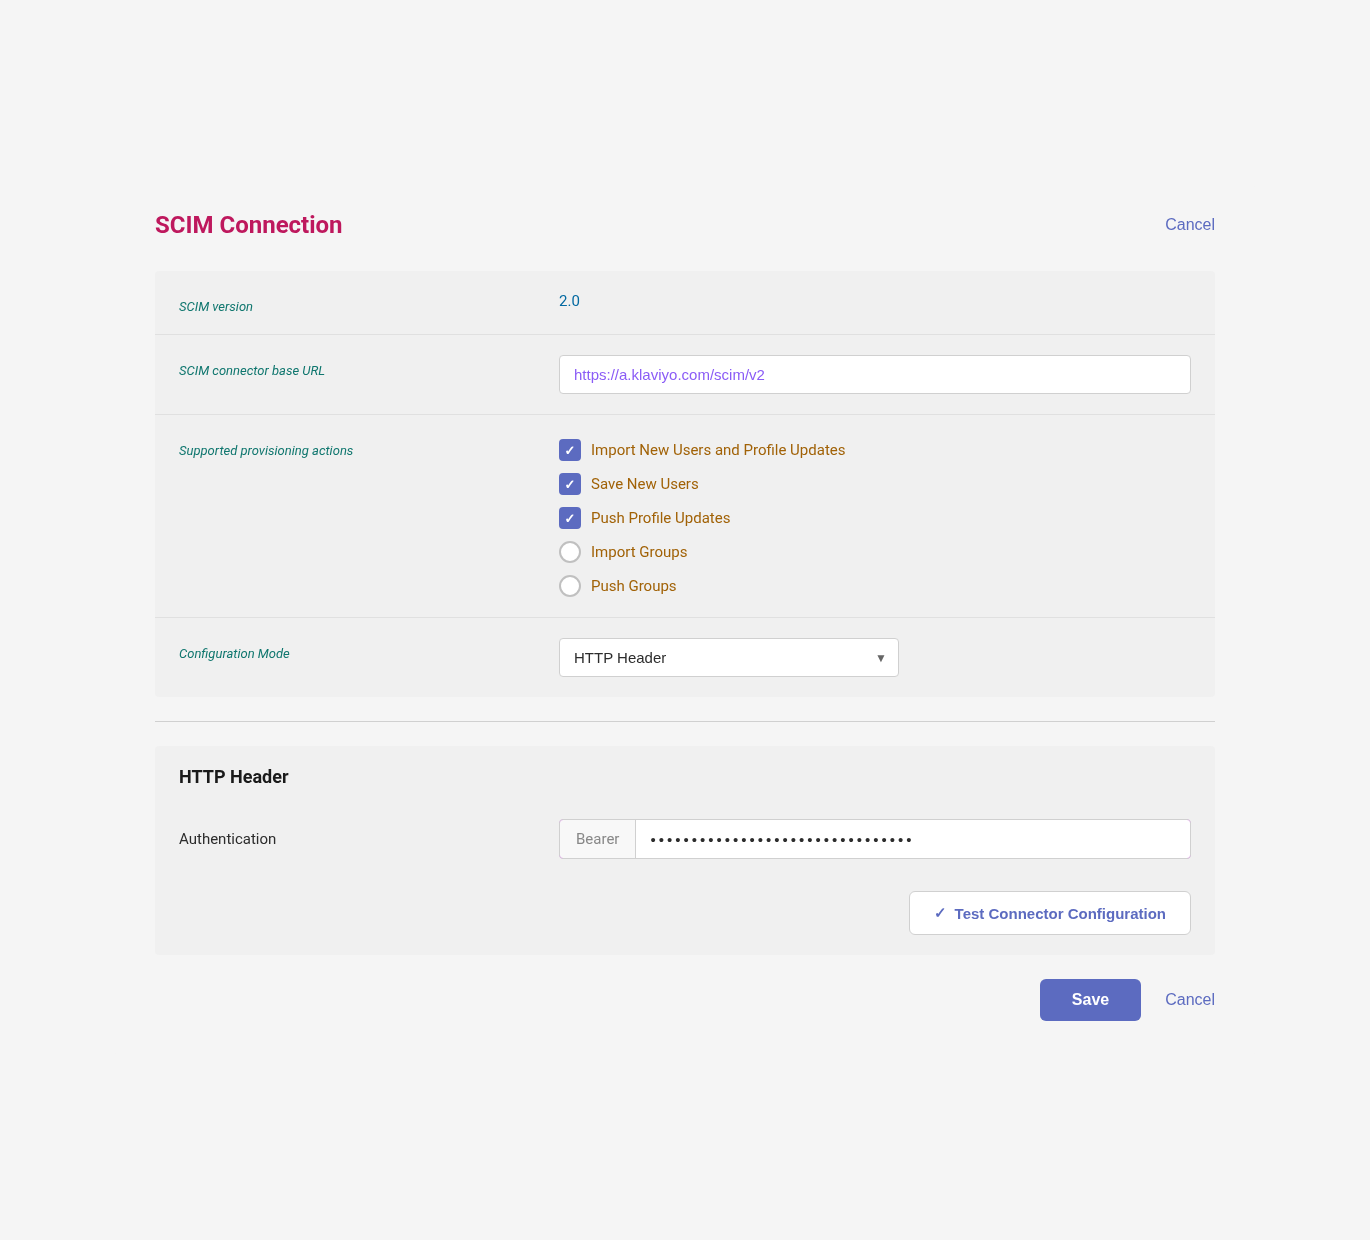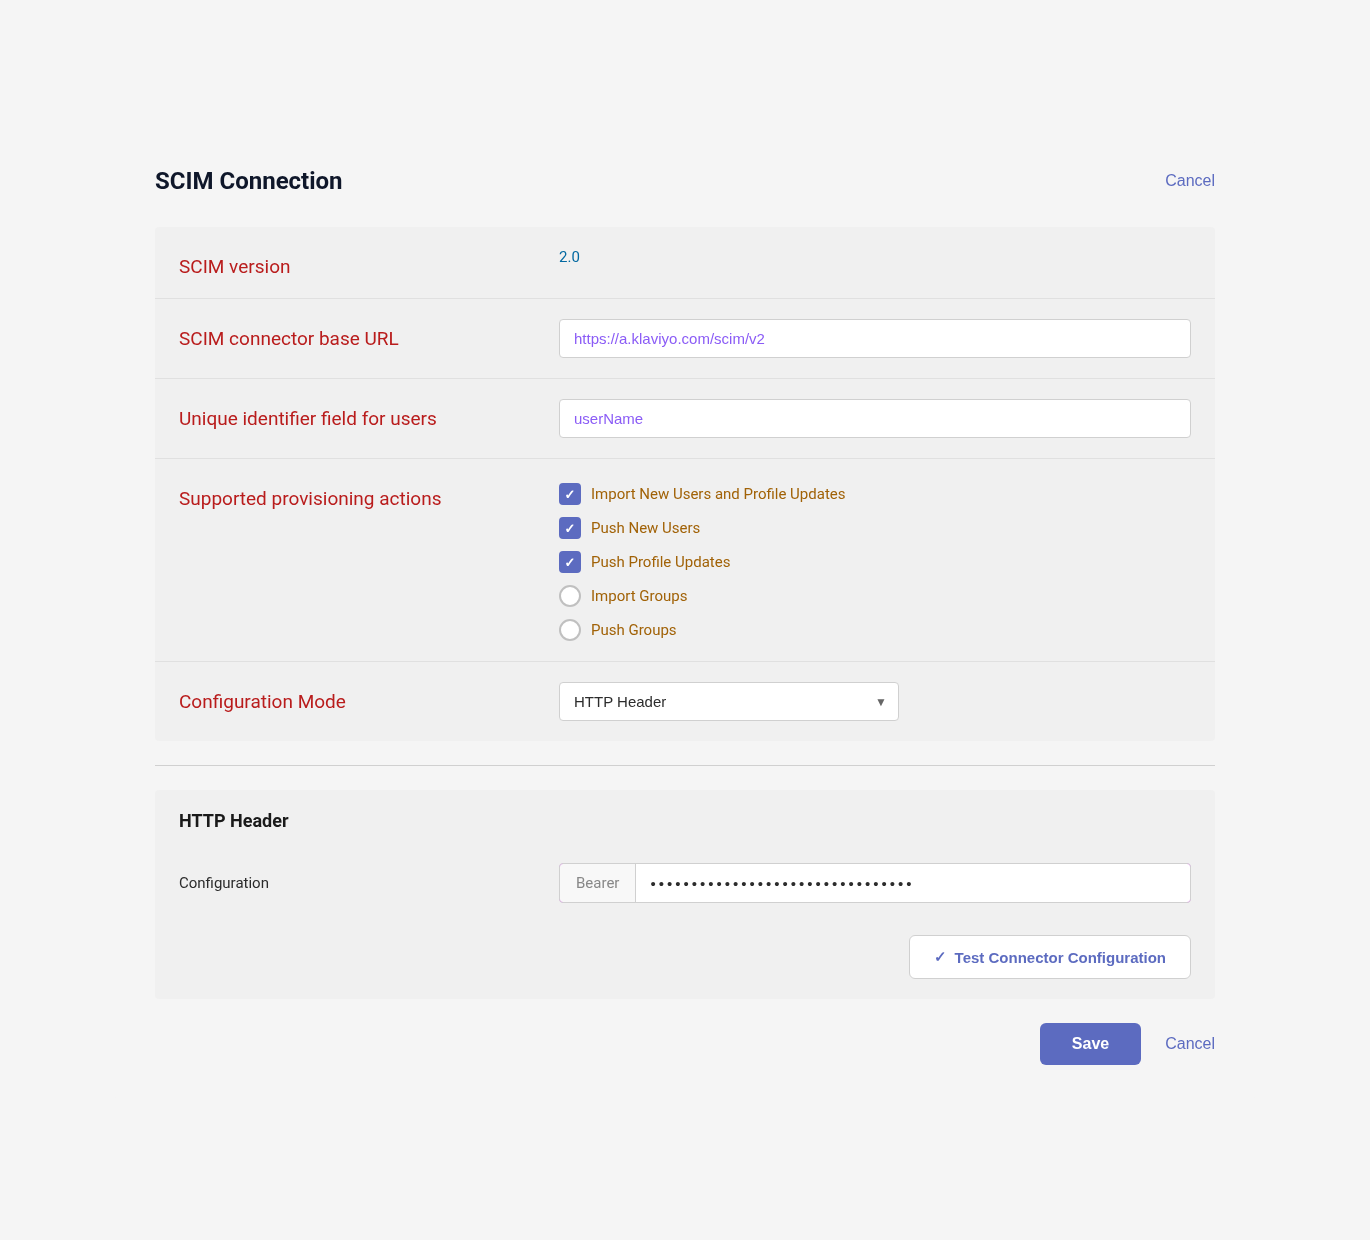--- a/index.html
+++ b/index.html
@@ -30,21 +30,21 @@
     .modal-header {
       display: flex;
       justify-content: space-between;
       align-items: center;
       margin-bottom: 32px;
     }
 
     .modal-title {
       font-size: 24px;
       font-weight: 700;
-      color: #0f172a;
+      color: #be185d;
     }
 
     .cancel-link-top {
       color: #5c6bc0;
       font-size: 16px;
       font-weight: 500;
       cursor: pointer;
       text-decoration: none;
       background: none;
       border: none;
@@ -64,23 +64,24 @@
       border-bottom: 1px solid #e0e0e0;
     }
 
     .form-row:last-child {
       border-bottom: none;
     }
 
     .form-label {
       width: 380px;
       min-width: 380px;
-      font-size: 19px;
-      color: #b91c1c;
+      font-size: 13px;
+      color: #0f766e;
       padding-top: 8px;
+      font-style: italic;
     }
 
     .form-value {
       flex: 1;
     }
 
     .static-value {
       font-size: 15px;
       color: #0369a1;
       padding-top: 8px;
@@ -300,42 +301,36 @@
       </div>
     </div>
 
     <div class="form-row">
       <div class="form-label">SCIM connector base URL</div>
       <div class="form-value">
         <input type="text" class="text-input" value="https://a.klaviyo.com/scim/v2" style="">
       </div>
     </div>
 
-    <div class="form-row">
-      <div class="form-label">Unique identifier field for users</div>
-      <div class="form-value">
-        <input type="text" class="text-input" value="userName" style="">
-      </div>
-    </div>
 
     <div class="form-row">
       <div class="form-label">Supported provisioning actions</div>
       <div class="form-value">
         <div class="checkbox-group">
           <label class="checkbox-item">
             <div class="checkbox-icon checked">
               <span class="checkbox-checkmark">✓</span>
             </div>
             <span class="checkbox-label">Import New Users and Profile Updates</span>
           </label>
           <label class="checkbox-item">
             <div class="checkbox-icon checked">
               <span class="checkbox-checkmark">✓</span>
             </div>
-            <span class="checkbox-label">Push New Users</span>
+            <span class="checkbox-label">Save New Users</span>
           </label>
           <label class="checkbox-item">
             <div class="checkbox-icon checked">
               <span class="checkbox-checkmark">✓</span>
             </div>
             <span class="checkbox-label">Push Profile Updates</span>
           </label>
           <label class="checkbox-item">
             <div class="checkbox-icon unchecked"></div>
             <span class="checkbox-label">Import Groups</span>
@@ -362,21 +357,21 @@
       </div>
     </div>
   </div>
 
   <div class="section-divider"></div>
 
   <div class="http-header-section">
     <div class="section-title">HTTP Header</div>
 
     <div class="authorization-row">
-      <div class="auth-label">Configuration</div>
+      <div class="auth-label">Authentication</div>
       <div class="auth-input-group">
         <div class="bearer-prefix">Bearer</div>
         <input type="password" class="password-input" value="12345678901234567890123456789012" style="">
       </div>
     </div>
 
     <div class="test-connector-row">
       <button class="test-connector-btn">
         <span>✓</span>
         <span>Test Connector Configuration</span>

